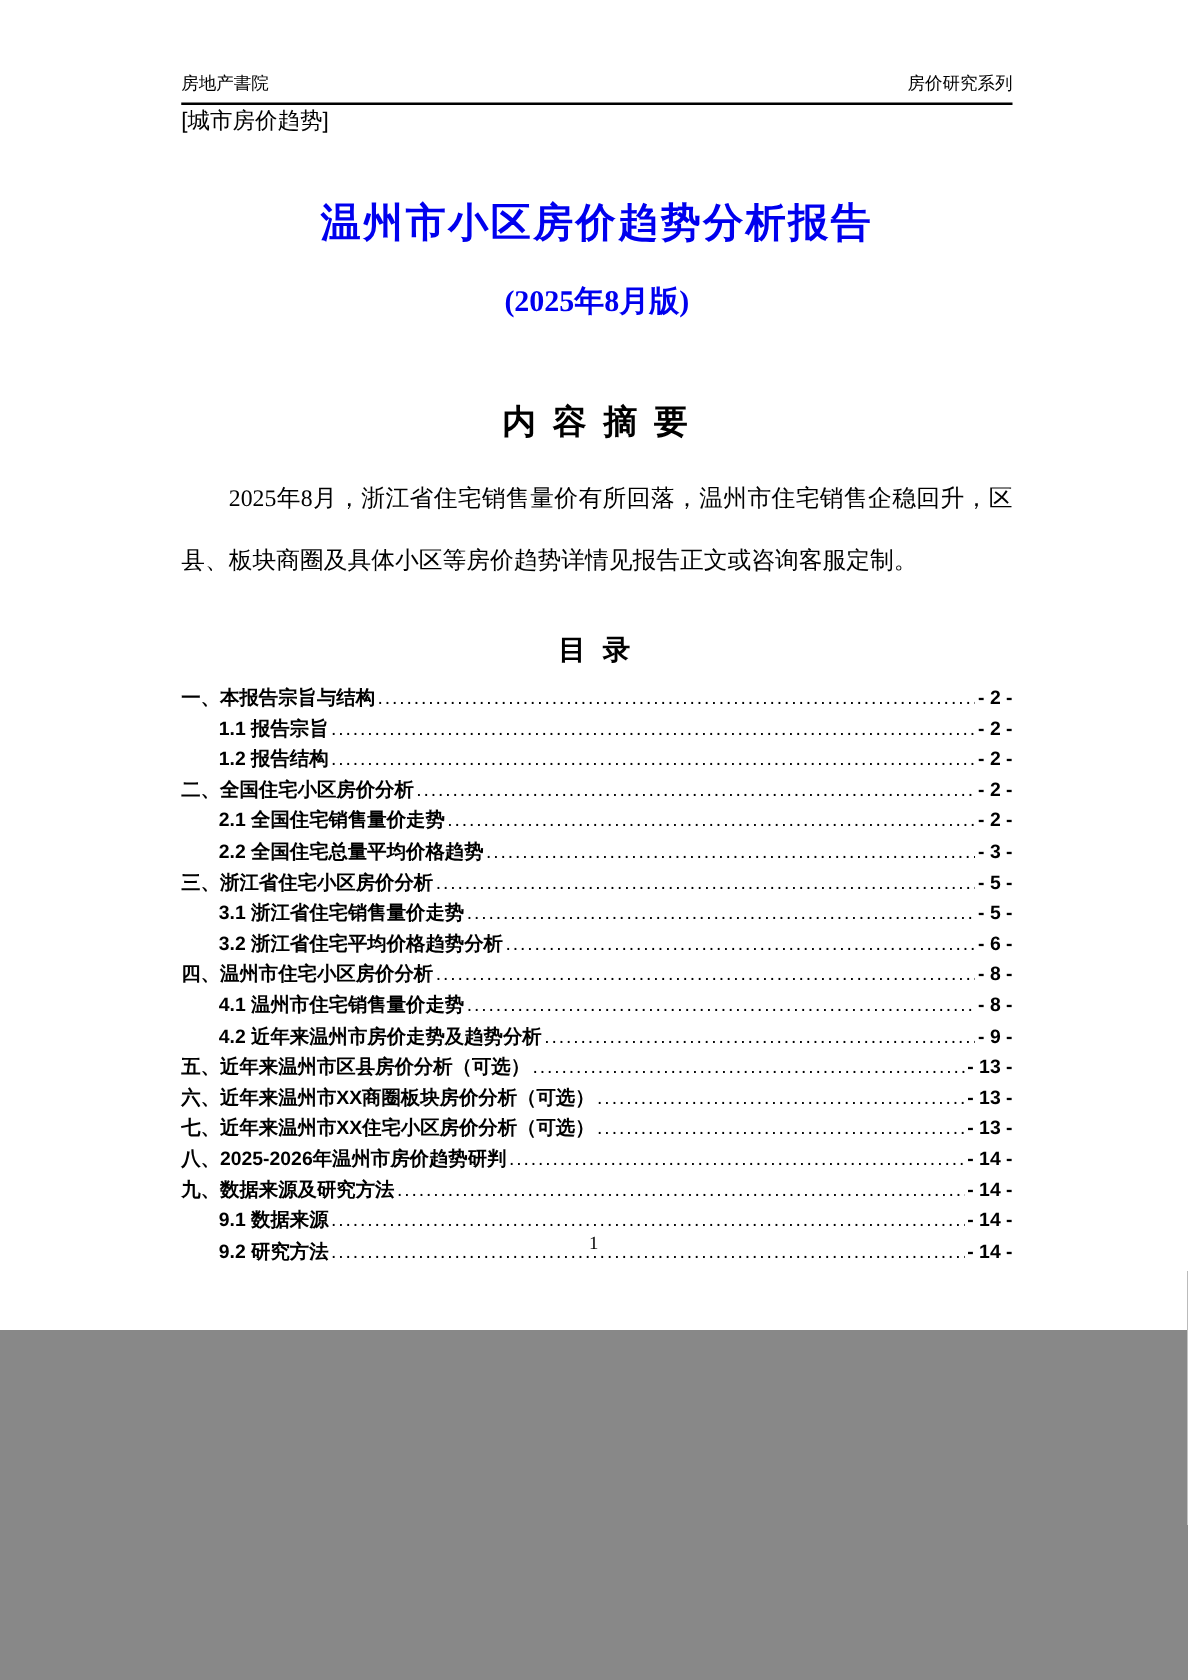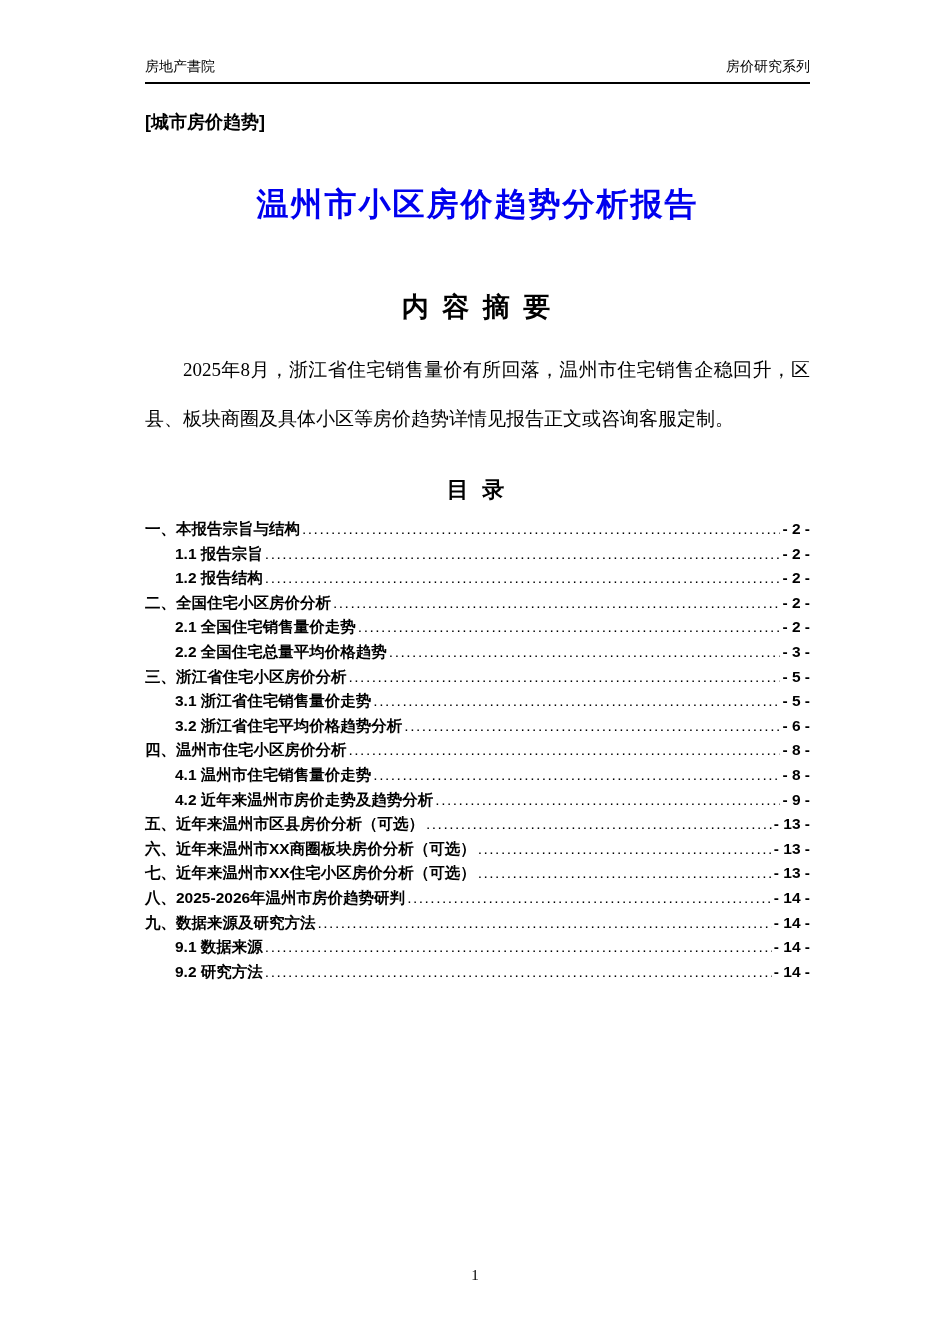--- a/index.html
+++ b/index.html
@@ -1,41 +1,40 @@
 <!DOCTYPE html>
 <html style="--title-blue: #0000ee;"><head>
 <meta charset="utf-8">
 <style>
   * { margin: 0; padding: 0; box-sizing: border-box; }
   html, body { background: #888; }
   .page {
     width: 950px;
-    height: 1344px;
+    height: 1064px;
     margin: 0 auto;
     background: #ffffff;
     position: relative;
     color: #000;
     font-family: "Liberation Serif", serif;
   }
   .content { padding: 58px 140px 0 145px; }
 
   .doc-header {
     display: flex;
     justify-content: space-between;
     align-items: flex-end;
     font-size: 14px;
     padding-bottom: 6px;
     border-bottom: 2px solid #000;
     font-family: "Liberation Sans", sans-serif;
   }
 
   .tagline {
-    margin-top: 26px;
     font-size: 18px;
-    font-weight: bold;
+    font-weight: normal;
     font-family: "Liberation Sans", sans-serif;
   }
 
   .title {
     margin-top: 49px;
     text-align: center;
     color: var(--title-blue, #0000ee);
     font-size: 32px;
     font-weight: bold;
     letter-spacing: 2px;
@@ -118,20 +117,21 @@
 
     <div class="doc-header">
       <span>房地产書院</span>
       <span>房价研究系列</span>
     </div>
 
     <div class="tagline">[城市房价趋势]</div>
 
     <h1 class="title">温州市小区房价趋势分析报告</h1>
 
+    <div class="subtitle">(2025年8月版)</div>
 
     <h2 class="summary-heading">内 容 摘 要</h2>
 
     <p class="summary-body">2025年8月，浙江省住宅销售量价有所回落，温州市住宅销售企稳回升，区县、板块商圈及具体小区等房价趋势详情见报告正文或咨询客服定制。</p>
 
     <h2 class="toc-heading">目 录</h2>
 
     <div class="toc-list">
   <div class="toc-row level-1">
     <span class="toc-label">一、本报告宗旨与结构</span>

